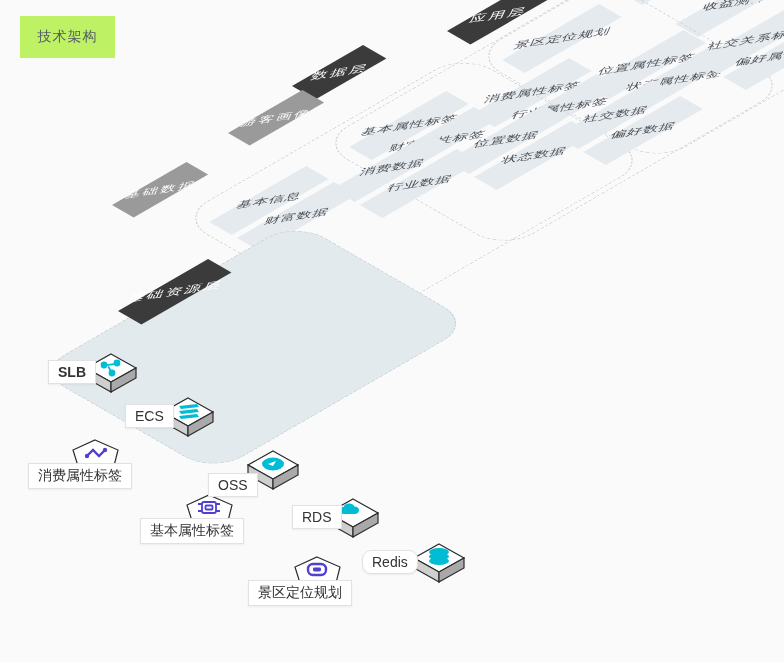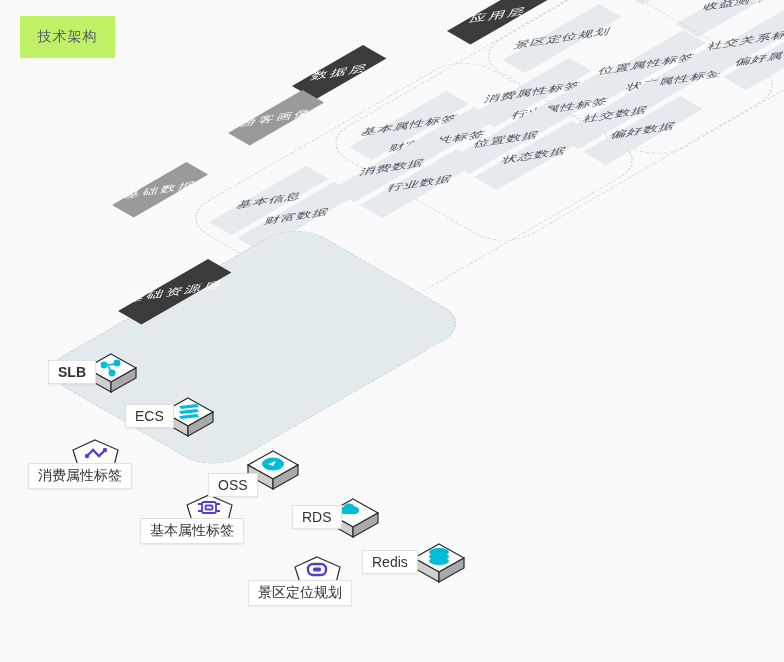--- a/index.html
+++ b/index.html
@@ -304,21 +304,21 @@
         <svg viewBox="0 0 54 48">
           <polygon points="27,3 50,13 46,29 10,29 5,13" fill="#ffffff" stroke="#2b2b2b" stroke-width="1.2"></polygon>
           <polygon points="10,29 46,29 46,36 10,36" fill="#cfcfcf" stroke="#2b2b2b" stroke-width="1.2"></polygon>
           <rect x="18" y="10" width="18" height="11" rx="5" fill="none" stroke="#5040d0" stroke-width="2.4"></rect>
           <rect x="23" y="13.5" width="8" height="4" rx="1.4" fill="#5040d0"></rect>
         </svg>
       </div>
     </div>
 
     <div class="node" style="left:362px;top:542px;">
-      <div class="node-label" style="left:0px;top:8px;">Redis</div>
+      <div class="node-label" style="left:0px;top:8px;border-radius:9px;">Redis</div>
       <div class="cube" style="left:50px;top:0px;">
         <svg viewBox="0 0 54 48">
           <polygon points="27,2 52,16 27,30 2,16" fill="#ffffff" stroke="#2b2b2b" stroke-width="1.2"></polygon>
           <polygon points="2,16 27,30 27,40 2,26" fill="#cfcfcf" stroke="#2b2b2b" stroke-width="1.2"></polygon>
           <polygon points="52,16 27,30 27,40 52,26" fill="#a9a9a9" stroke="#2b2b2b" stroke-width="1.2"></polygon>
           <g fill="#00bcd4">
             <ellipse cx="27" cy="10" rx="10" ry="4"></ellipse>
             <ellipse cx="27" cy="14.5" rx="10" ry="4"></ellipse>
             <ellipse cx="27" cy="19" rx="10" ry="4"></ellipse>
           </g>

